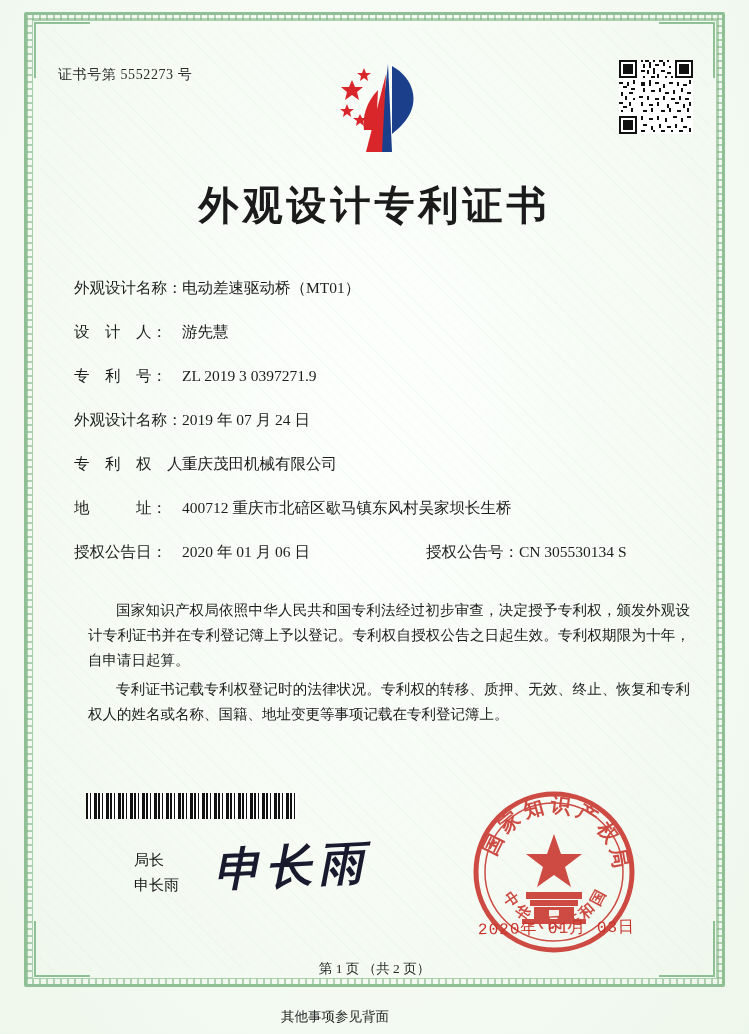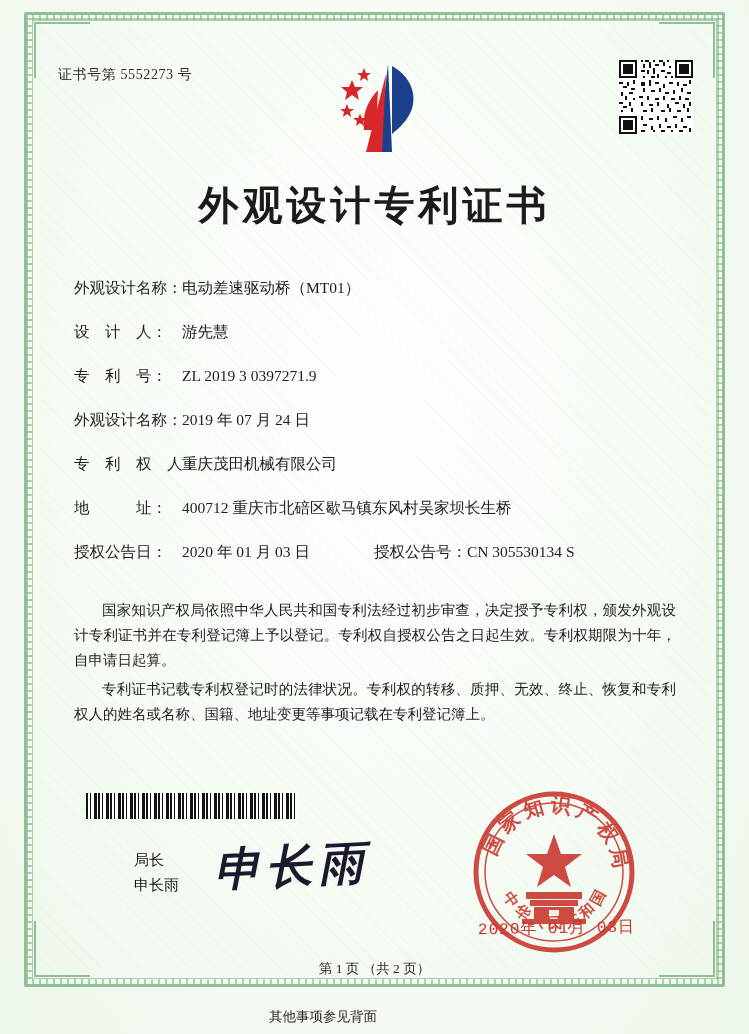--- a/index.html
+++ b/index.html
@@ -133,30 +133,30 @@
     display: inline-block;
     width: 108px;
     letter-spacing: 0px;
   }
   .field-value {
     display: inline-block;
     text-align: right;
   }
   .inline-row { display: flex; }
   .inline-row .part2 {
-    margin-left: 64px;
+    margin-left: 116px;
   }
   .inline-row .field-label.short {
     width: auto;
   }
 
   
   .paragraphs {
     position: absolute;
-    left: 74px; top: 598px;
+    left: 88px; top: 598px;
     width: 602px;
     font-family: "Liberation Serif", serif;
     font-size: 14.5px;
     line-height: 25px;
     color: #1c1c1c;
     text-align: justify;
   }
   .paragraphs p {
     margin: 0 0 4px 0;
     text-indent: 28px;
@@ -227,20 +227,21 @@
     color: #2a2a2a;
   }
   .back-note {
     position: absolute;
     left: 0; top: 1008px;
     width: 646px;
     text-align: center;
     font-family: "Liberation Serif", serif;
     font-size: 13.5px;
     color: #1f1f1f;
+    padding-left: 12px;
   }
 </style>
 </head>
 <body>
 
 <div id="certificate">
 
   <div class="border-outer"></div>
   <div class="guilloche"></div>
   <div class="border-inner"></div>
@@ -388,21 +389,21 @@
       <span class="field-label">外观设计名称：</span><span class="field-value">2019 年 07 月 24 日</span>
     </div>
     <div class="field-row">
       <span class="field-label">专　利　权　人：</span><span class="field-value">重庆茂田机械有限公司</span>
     </div>
     <div class="field-row">
       <span class="field-label">地　　　址：</span><span class="field-value">400712  重庆市北碚区歇马镇东风村吴家坝长生桥</span>
     </div>
     <div class="field-row inline-row">
       <div>
-        <span class="field-label">授权公告日：</span><span class="field-value">2020 年 01 月 03 日</span>
+        <span class="field-label">授权公告日：</span><span class="field-value">2020 年 01 月 06 日</span>
       </div>
       <div class="part2">
         <span class="field-label short">授权公告号：</span><span class="field-value">CN 305530134 S</span>
       </div>
     </div>
   </div>
 
   <div class="paragraphs">
     <p>国家知识产权局依照中华人民共和国专利法经过初步审查，决定授予专利权，颁发外观设计专利证书并在专利登记簿上予以登记。专利权自授权公告之日起生效。专利权期限为十年，自申请日起算。</p>
     <p>专利证书记载专利权登记时的法律状况。专利权的转移、质押、无效、终止、恢复和专利权人的姓名或名称、国籍、地址变更等事项记载在专利登记簿上。</p>

